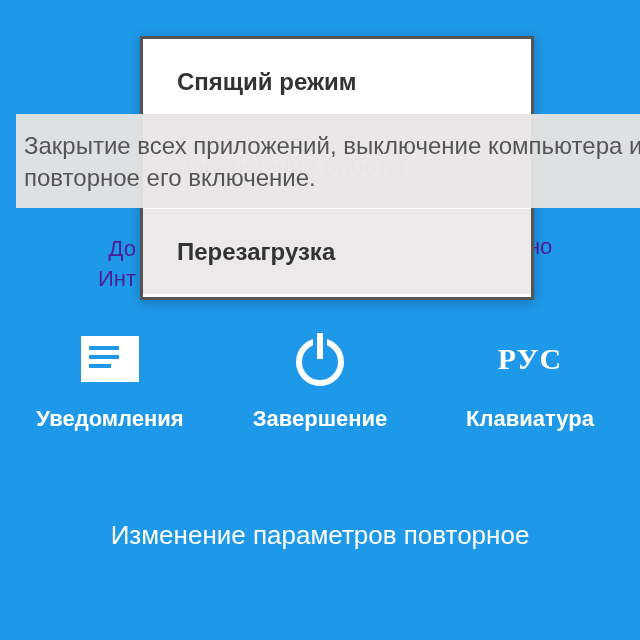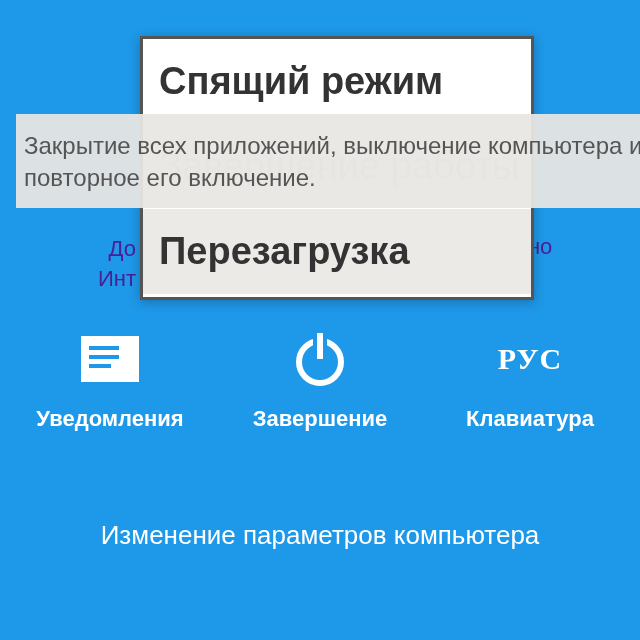--- a/index.html
+++ b/index.html
@@ -19,22 +19,22 @@
       background: #fff;
       border: 3px solid #555;
       box-shadow: 0 2px 10px rgba(0,0,0,0.25);
       z-index: 10;
       color: #333;
     }
     .popup-item {
       height: 85px;
       display: flex;
       align-items: center;
-      padding-left: 16px;
-      font-size: 38px;
+      padding-left: 34px;
+      font-size: 24px;
       font-weight: 600;
       color: #333;
       cursor: pointer;
     }
     .popup-item.selected {
       background: #eceae6;
       text-align: right;
     }
     .popup-item.faded {
       color: #c7c4c0;
@@ -175,14 +175,14 @@
   <div class="charm">
     <div class="charm-icon">
       <span class="keyboard-badge">РУС</span>
     </div>
     <div class="charm-label">Клавиатура</div>
   </div>
 
 </div>
 
 <div class="settings-link">
-  <span>Изменение параметров компьютера</span>
+  <span>Изменение параметров повторное</span>
 </div>
 
 </body></html>

